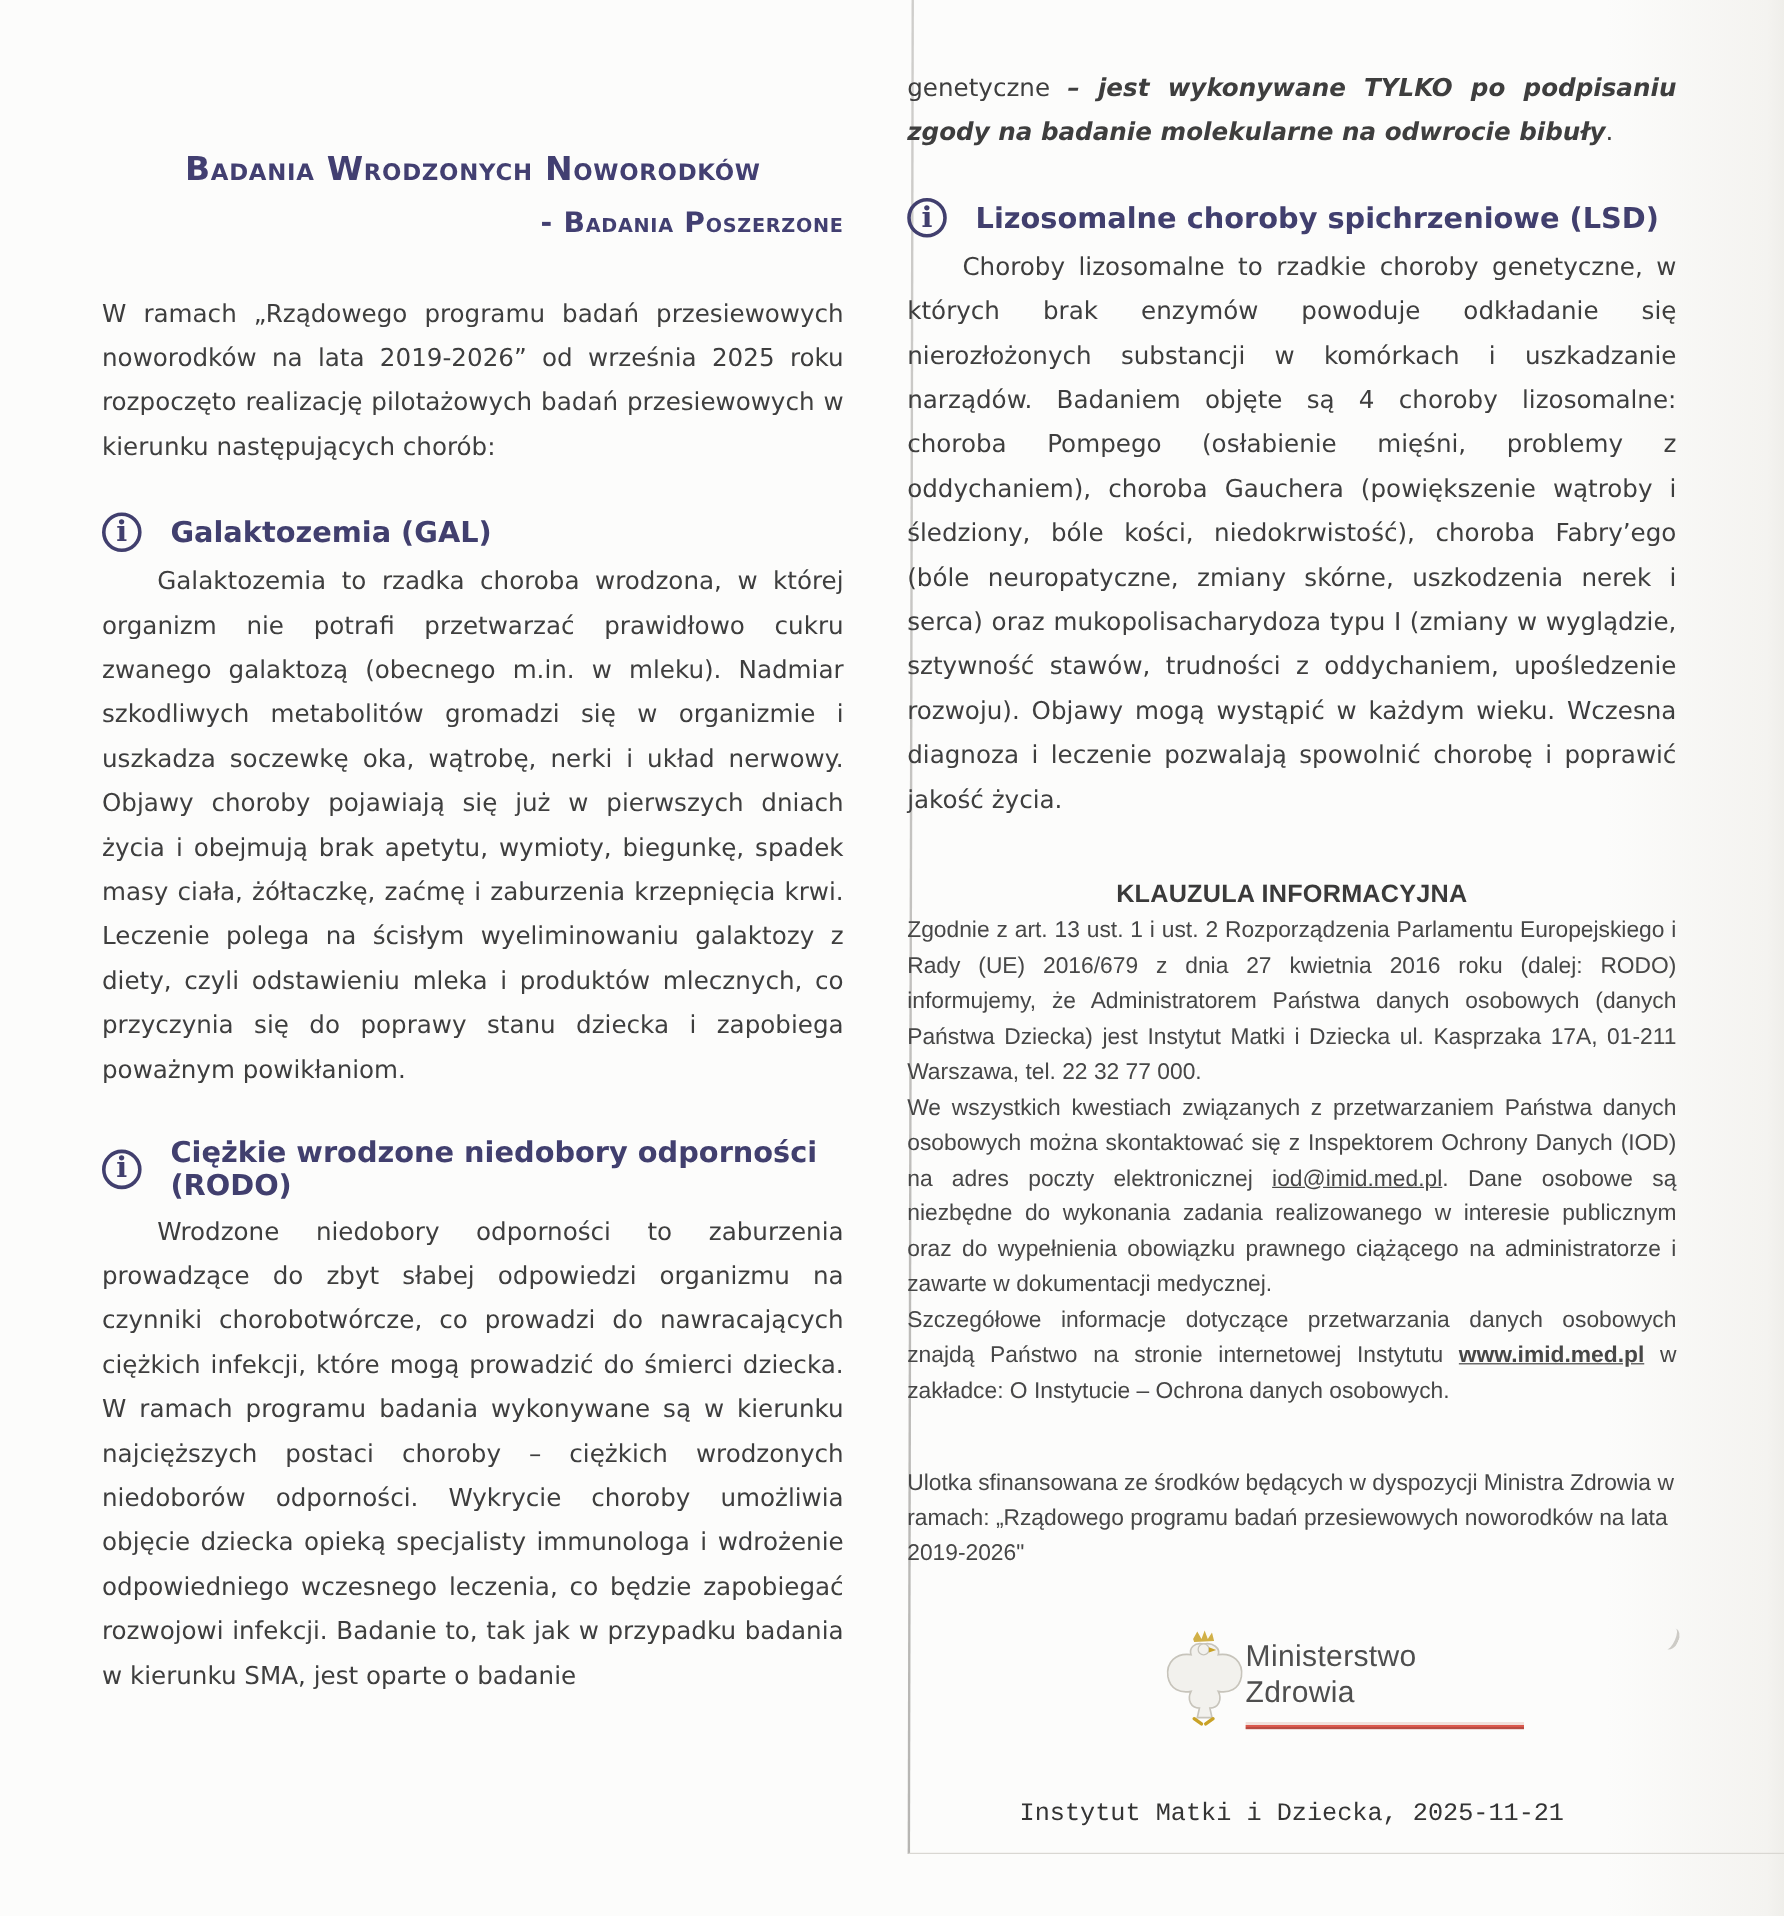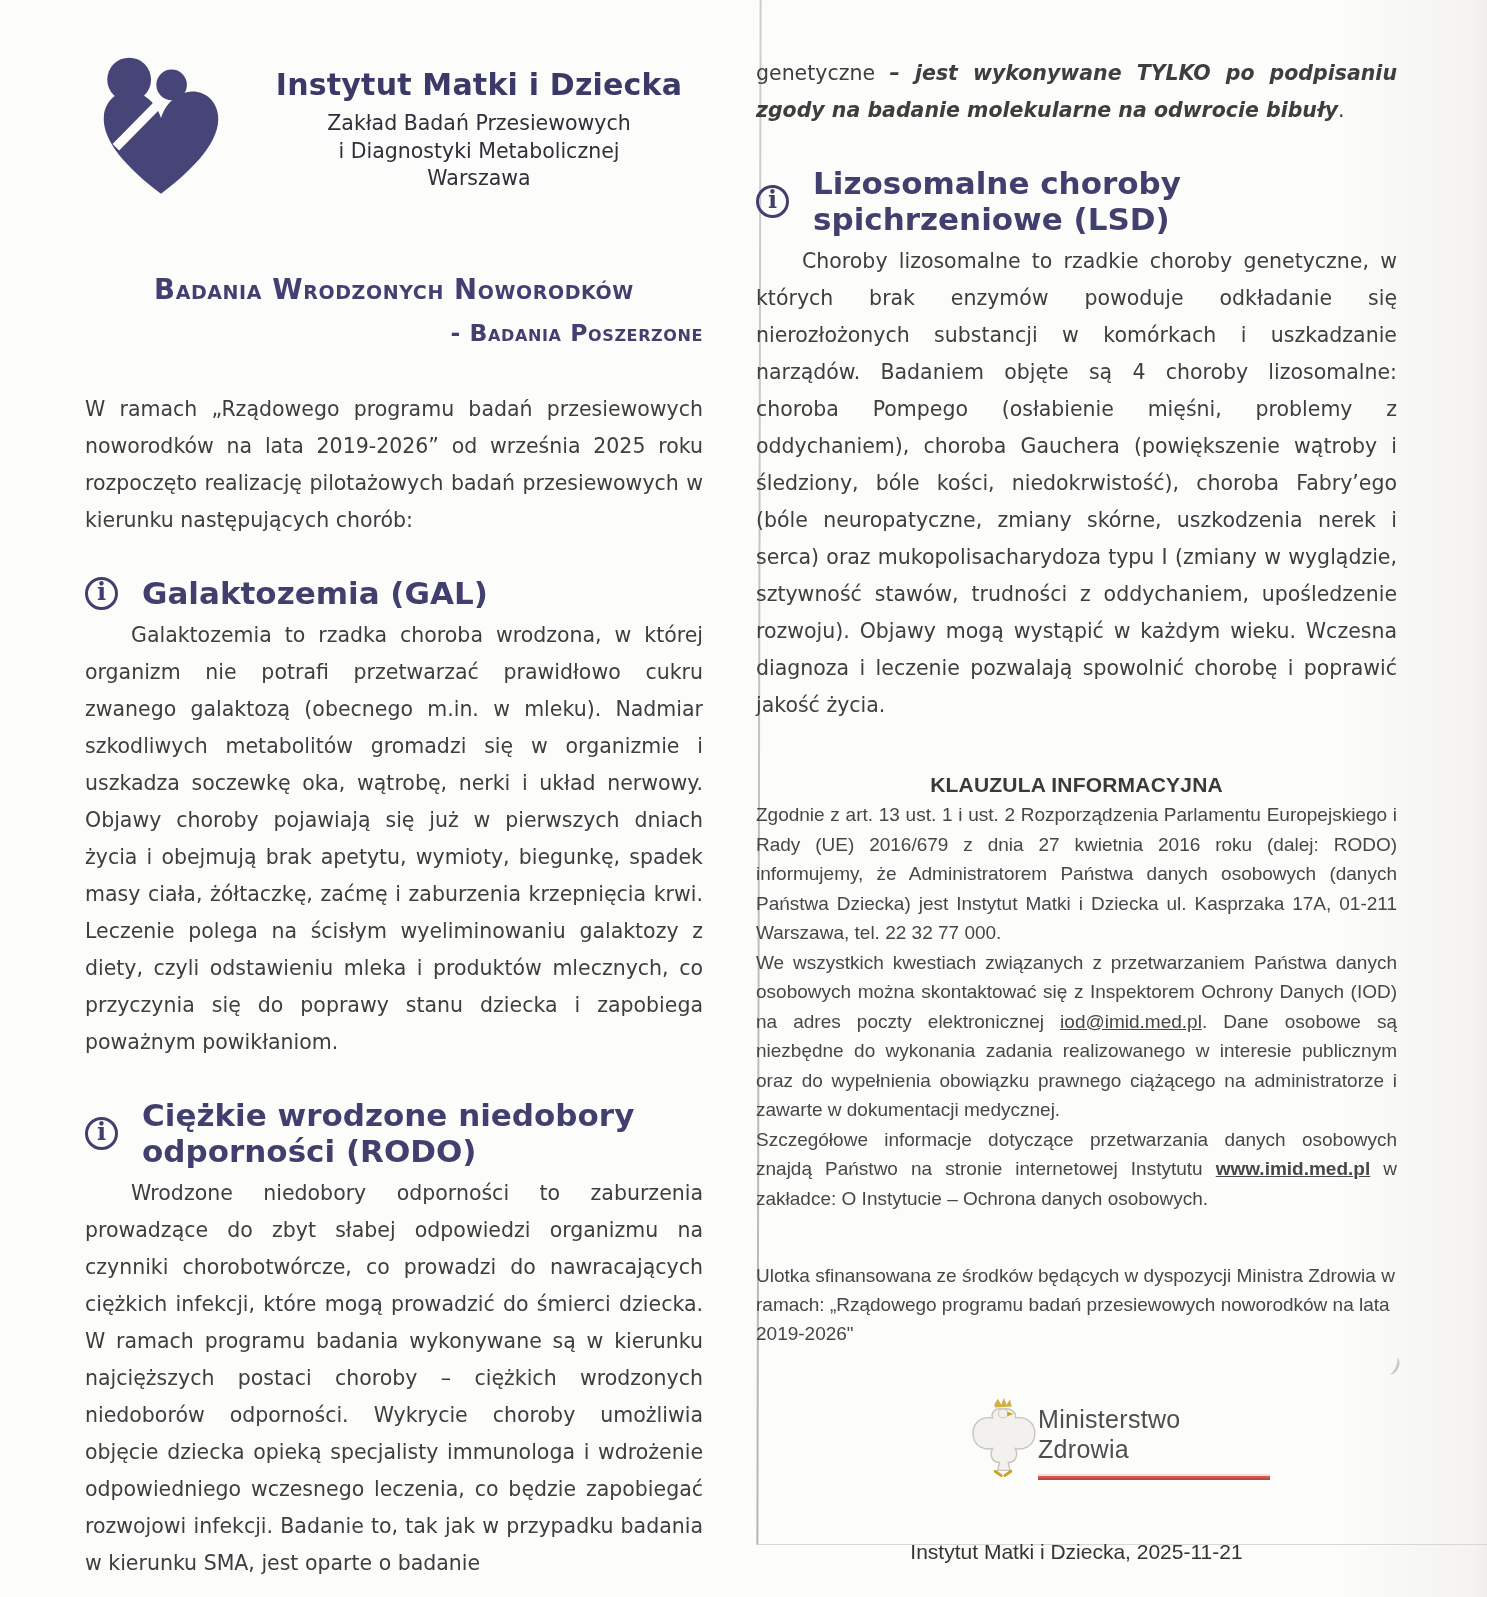--- a/index.html
+++ b/index.html
@@ -67,21 +67,21 @@
 
   .sec-head{
     display:flex;align-items:center;gap:24px;margin-top:36px;margin-bottom:2px;
   }
   .info-icon{
     flex:none;width:33px;height:33px;border:3.5px solid var(--navy);
     border-radius:50%;display:flex;align-items:center;justify-content:center;
     font-family:"DejaVu Serif",serif;font-style:normal;font-weight:bold;
     font-size:24px;line-height:1;color:var(--navy);padding-bottom:2px;
   }
-  .sec-title{font-weight:bold;font-size:31px;color:var(--navy);}
+  .sec-title{font-weight:bold;font-size:24px;color:var(--navy);}
 
   .p-after-head{margin-top:6px;}
 
   
   .klauzula{margin-top:46px;font-family:"Liberation Sans",sans-serif;color:var(--gray-ink);}
   .klauzula-h{
     text-align:center;font-weight:bold;font-size:21px;line-height:30px;
     color:#3a3a3a;letter-spacing:.2px;
   }
   .kp{margin:0;font-size:19px;line-height:29.5px;text-align:justify;}
@@ -101,50 +101,34 @@
     font-family:"Liberation Sans",sans-serif;font-size:25px;line-height:30px;
     color:#4e4e4e;letter-spacing:.3px;
   }
   .flag-bar{margin-top:10px;width:232px;height:6px;
     background:linear-gradient(180deg,#f0ddd8 0%,#f0ddd8 38%,#d8493d 38%,#d8493d 72%,#b23b31 72%,#b23b31 100%);
     opacity:.92;
   }
 
   .footer{
     margin-top:58px;text-align:center;
-    font-family:Liberation Sans, sans-serif;font-size:21px;color:#343434;
+    font-family:Liberation Mono, monospace;font-size:21px;color:#343434;
   }
 </style>
 </head>
 <body>
 
 <div class="page">
 
   <div class="crease-v"></div>
   <div class="crease-h"></div>
   <div class="artifact"></div>
 
   <div class="col left">
 
-    <div class="org-header">
-      <div class="logo">
-        <svg viewBox="0 0 110 110" width="152" height="146" aria-hidden="true">
-          <path d="M55 103 C30 84 10 63 12 44 C13.5 30 27 22 40 28 C48 31.5 53 39 55 46 C57 39 62 31.5 70 28 C83 22 96.5 30 98 44 C100 63 80 84 55 103 Z" fill="#474578"></path>
-          <line x1="79" y1="9" x2="21" y2="68" stroke="#fcfcfb" stroke-width="7"></line>
-          <circle cx="31" cy="17" r="16.5" fill="#474578"></circle>
-          <circle cx="63" cy="21" r="11.5" fill="#474578"></circle>
-        </svg>
-      </div>
-      <div class="org-block">
-        <div class="org-name">Instytut Matki i Dziecka</div>
-        <div class="org-sub">Zakład Badań Przesiewowych</div>
-        <div class="org-sub">i Diagnostyki Metabolicznej</div>
-        <div class="org-sub">Warszawa</div>
-      </div>
-    </div>
 
     <div class="doc-title">
       <div class="t-big">Badania Wrodzonych Noworodków</div>
       <div class="t-small">- Badania Poszerzone</div>
     </div>
 
     <p class="body intro">W ramach „Rządowego programu badań przesiewowych noworodków na lata 2019-2026”  od września 2025 roku rozpoczęto realizację pilotażowych badań przesiewowych w kierunku następujących chorób:</p>
 
     <div class="sec-head">
       <span class="info-icon">i</span>

